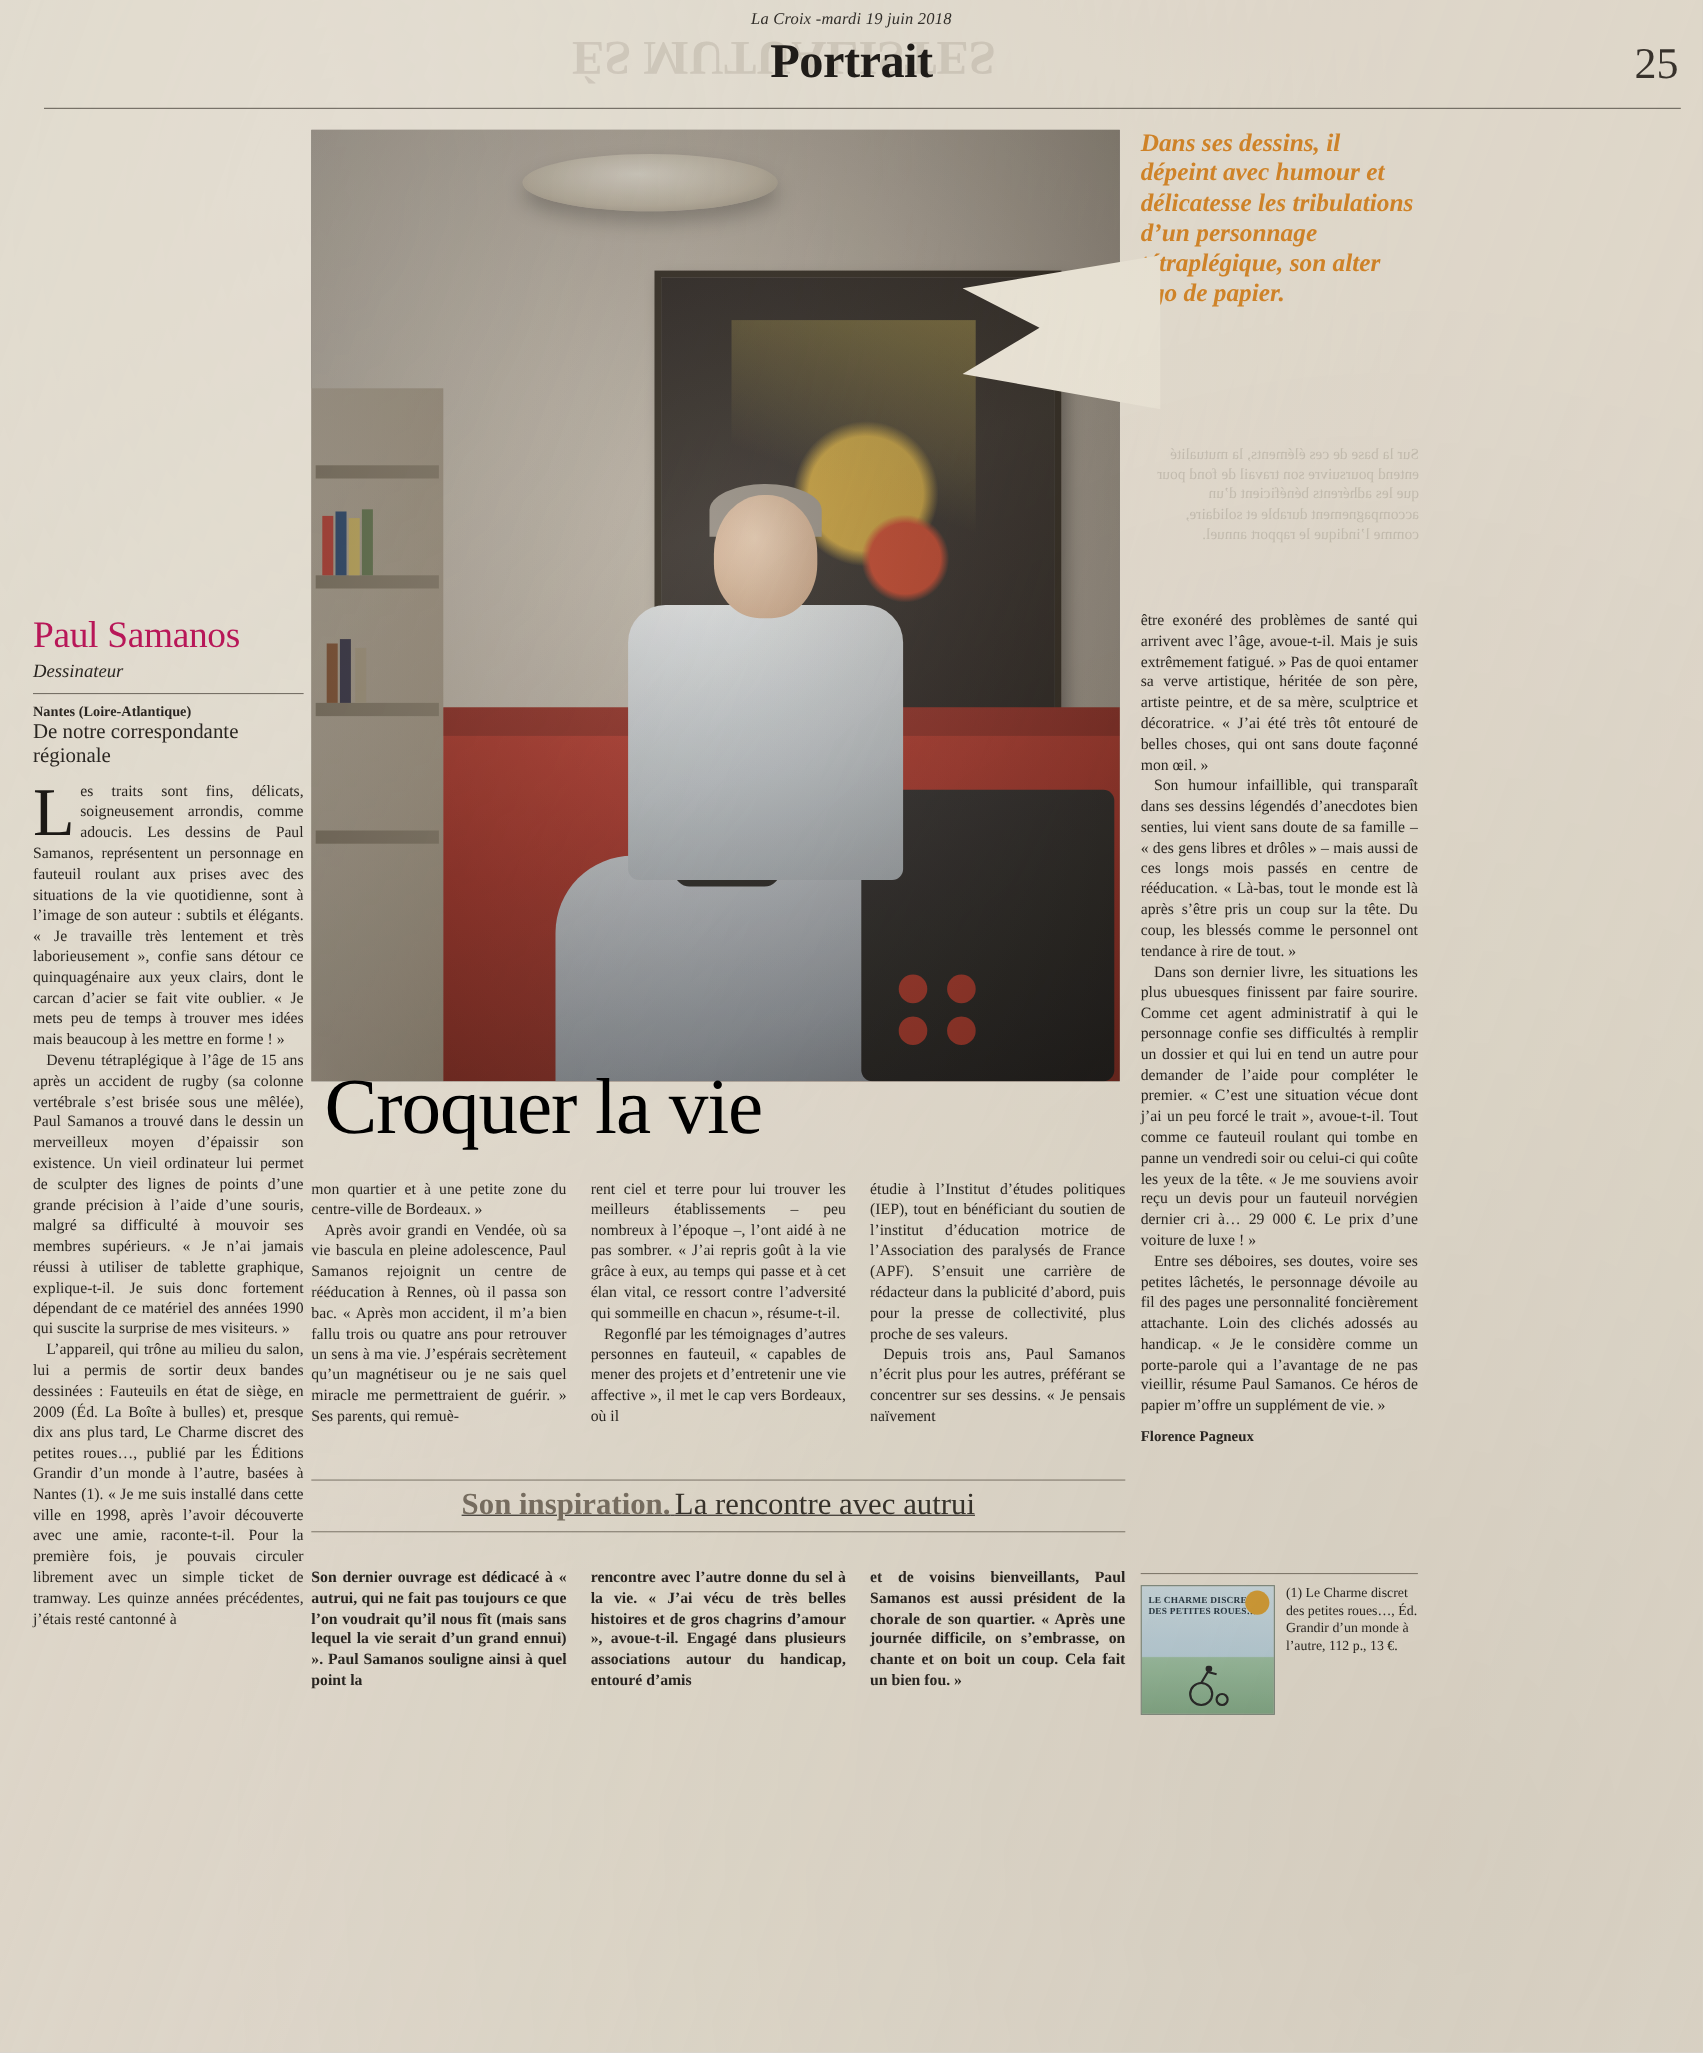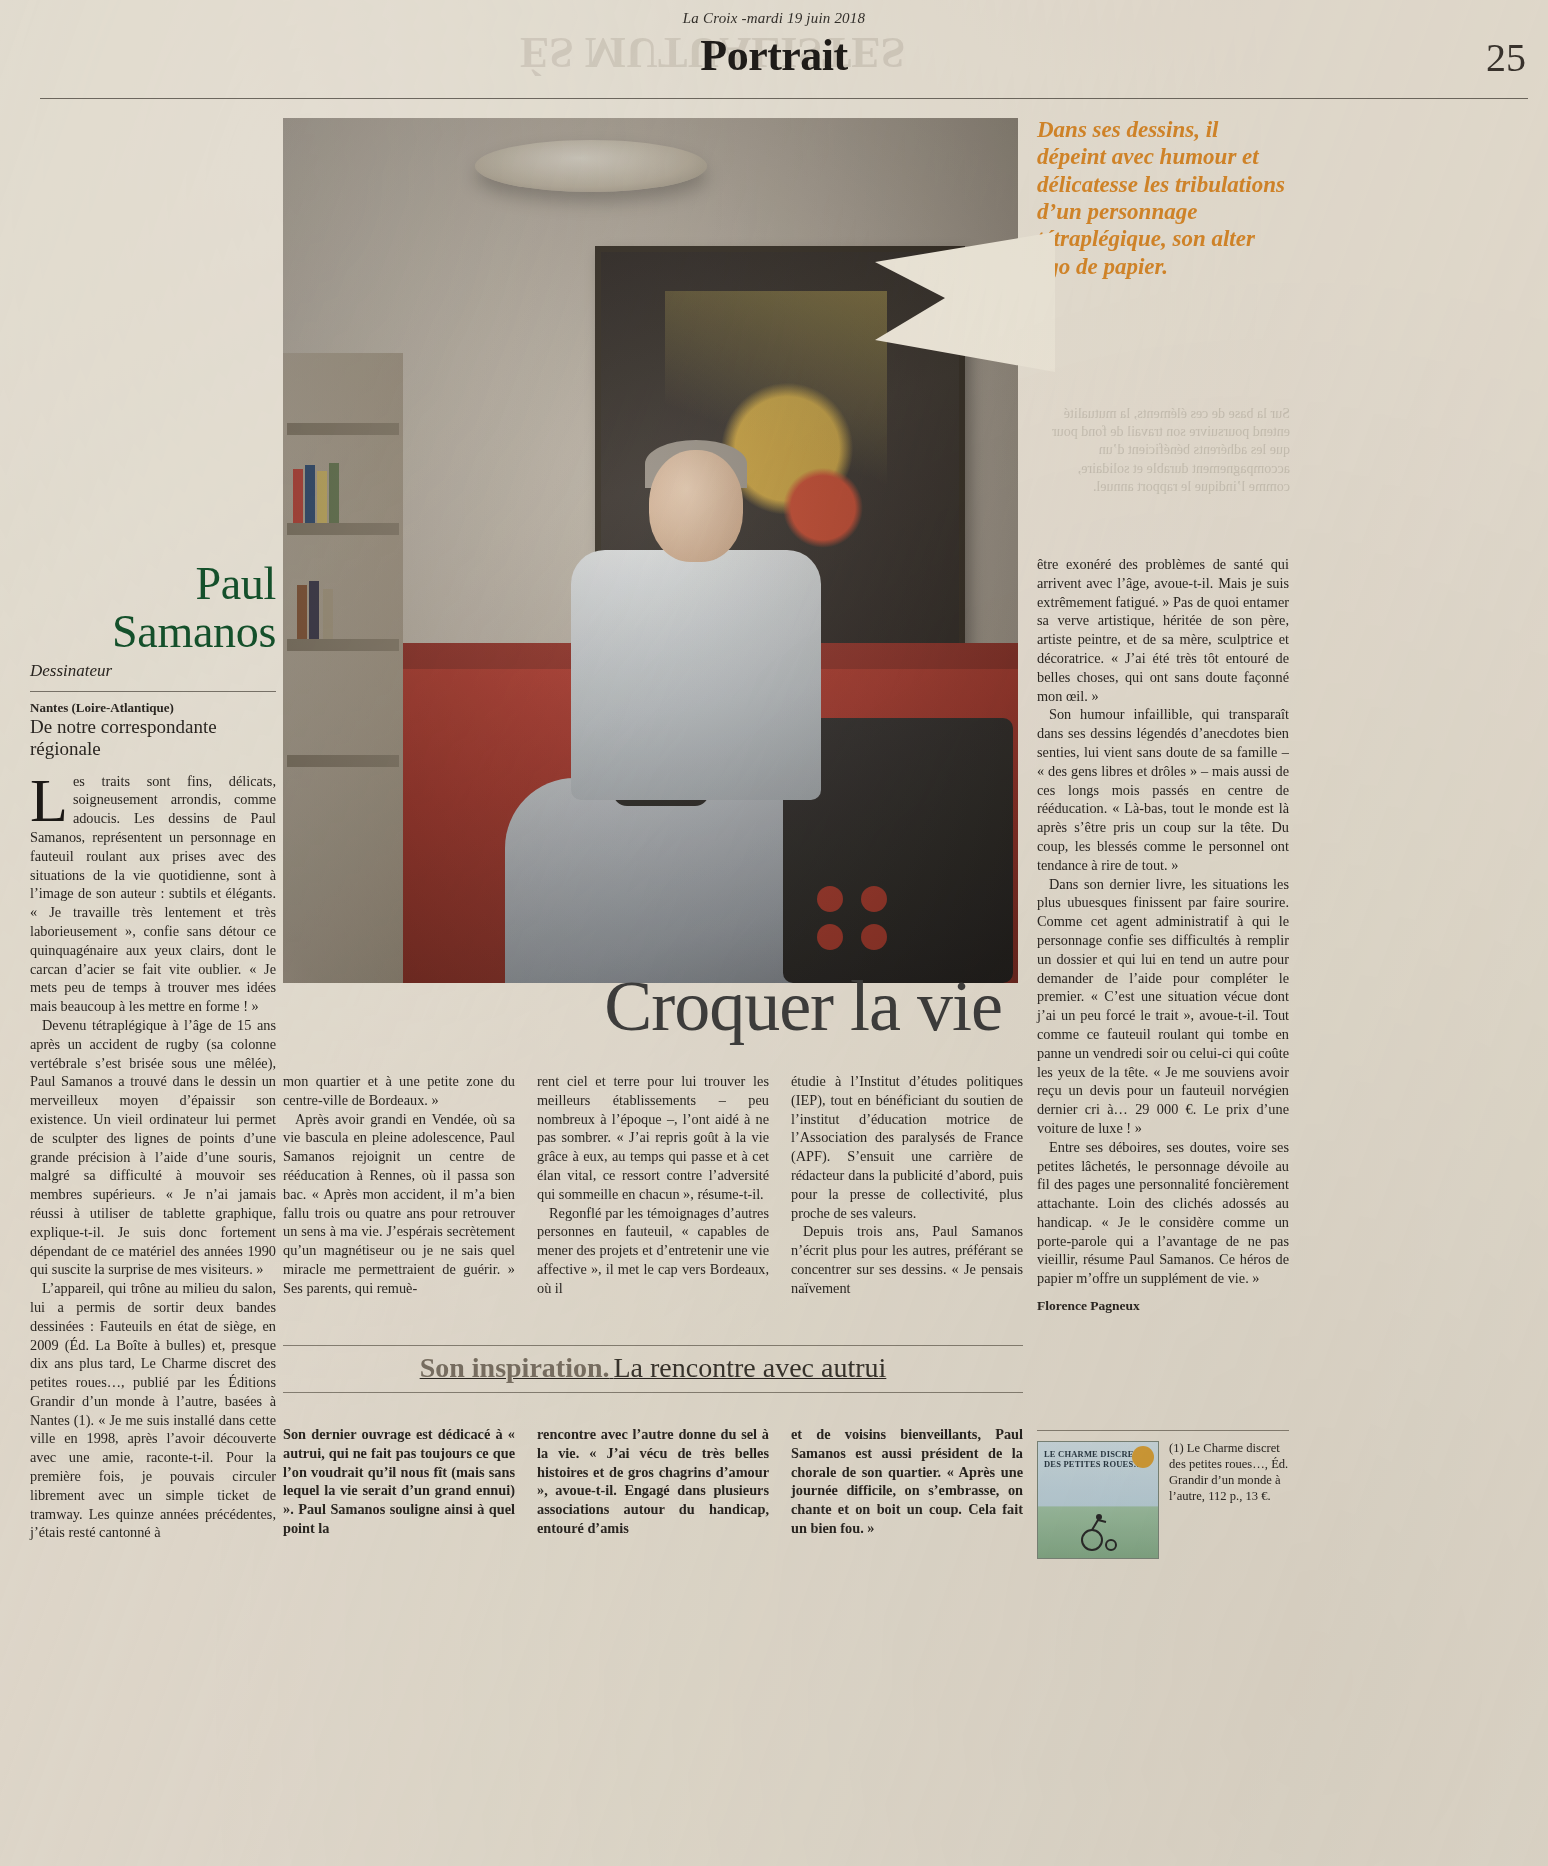--- a/index.html
+++ b/index.html
@@ -93,25 +93,24 @@
     font-size: 12.5px;
   }
   
   .left-col {
     position: absolute;
     left: 30px;
     top: 560px;
     width: 246px;
   }
   .subject-name {
-    font-size: 46px;
+    font-size: 34px;
     letter-spacing: -0.3px;
-    color: #14532d;
+    color: #be185d;
     line-height: 1.05;
-    text-align: right;
   }
   .subject-role {
     font-style: italic;
     font-size: 17px;
     margin-top: 4px;
     margin-bottom: 10px;
   }
   .hr-thin {
     border-top: 1px solid #7a756c;
     margin: 8px 0 8px 0;
@@ -251,26 +250,26 @@
     background: #24221f;
   }
   .ph-vignette {
     position: absolute; inset: 0;
     background:
       radial-gradient(ellipse at 50% 45%, rgba(255,255,255,0.12), rgba(40,35,30,0.35) 95%);
   }
   
   .headline {
     position: absolute;
-    left: 267px;
+    left: 295px;
     top: 965px;
     width: 735px;
-    text-align: right;
+    text-align: left;
     font-size: 72px;
-    color: #404040;
+    color: #000000;
     letter-spacing: -1px;
   }
   
   .standfirst {
     position: absolute;
     left: 1037px;
     top: 116px;
     width: 250px;
     font-style: italic;
     font-weight: bold;

